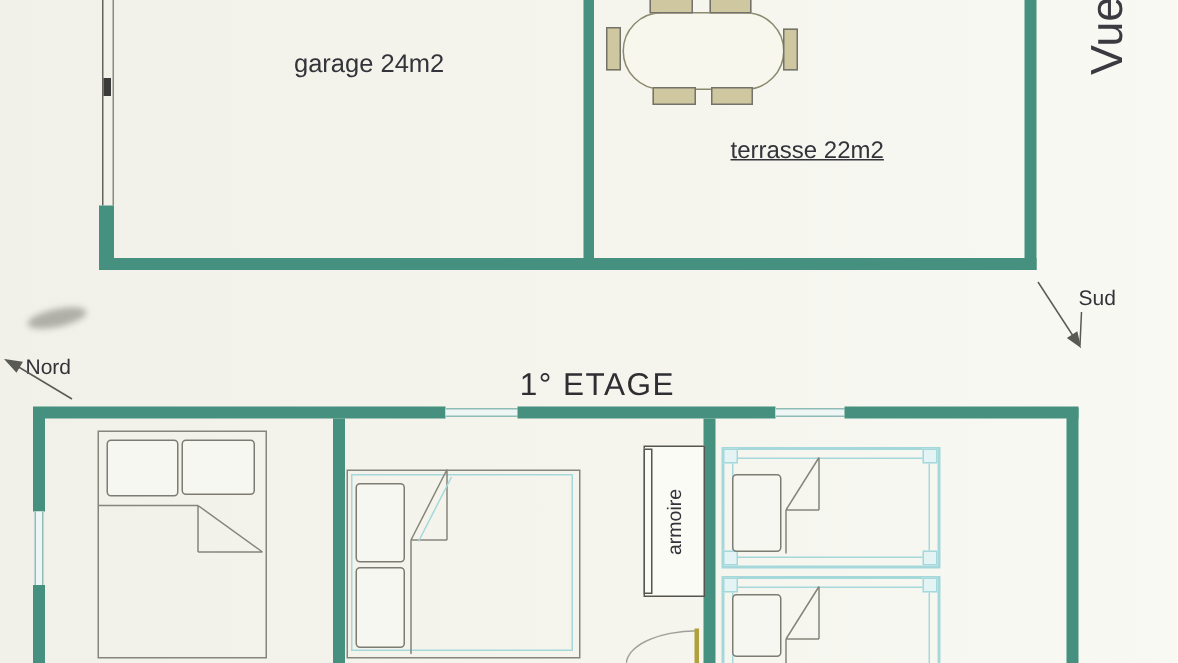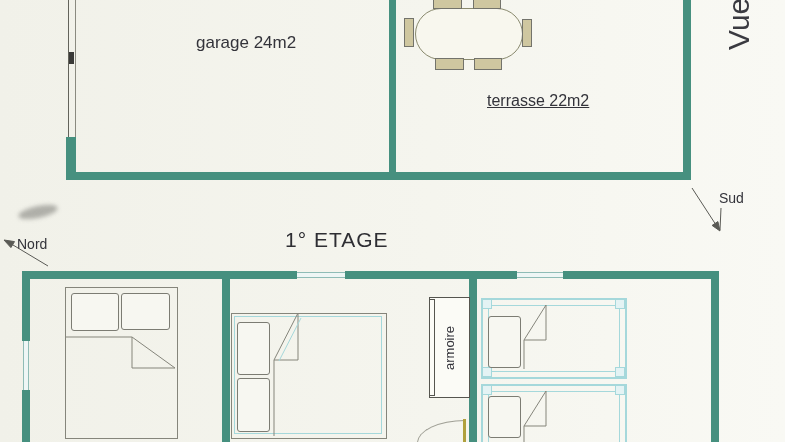--- a/index.html
+++ b/index.html
@@ -50,21 +50,21 @@
       <div class="chair" style="left:522px; top:19px; width:8px; height:26px;"></div>
     </div>
 
     <div class="lbl" style="left:722px; top:50px; transform-origin:0 0; transform:rotate(-90deg); font-size:30px; color:#3a3a40;">Vue</div>
 
     <div class="abs" style="left:18px; top:206px; width:40px; height:12px; background:rgba(95,95,90,0.45); border-radius:50%; filter:blur(2px); transform:rotate(-12deg);"></div>
   </div>
 
   <div>
 
-    <div class="lbl" style="left:285px; top:228px; width:165px; text-align:left; font-size:21px; letter-spacing:1px; color:#2e2e33;">1° ETAGE</div>
+    <div class="lbl" style="left:285px; top:245px; width:165px; text-align:right; font-size:21px; letter-spacing:1px; color:#2e2e33;">1° ETAGE</div>
 
     <div class="lbl" style="left:17px; top:236px; font-size:14px;">Nord</div>
     <div class="lbl" style="left:719px; top:190px; font-size:14px;">Sud</div>
 
     <div class="wall" style="left:22px; top:271px; width:275px; height:8px;"></div>
     <div class="win win-h" style="left:297px; top:272px; width:48px; height:4px;"></div>
     <div class="wall" style="left:345px; top:271px; width:172px; height:8px;"></div>
     <div class="win win-h" style="left:517px; top:272px; width:46px; height:4px;"></div>
     <div class="wall" style="left:563px; top:271px; width:156px; height:8px;"></div>
 

